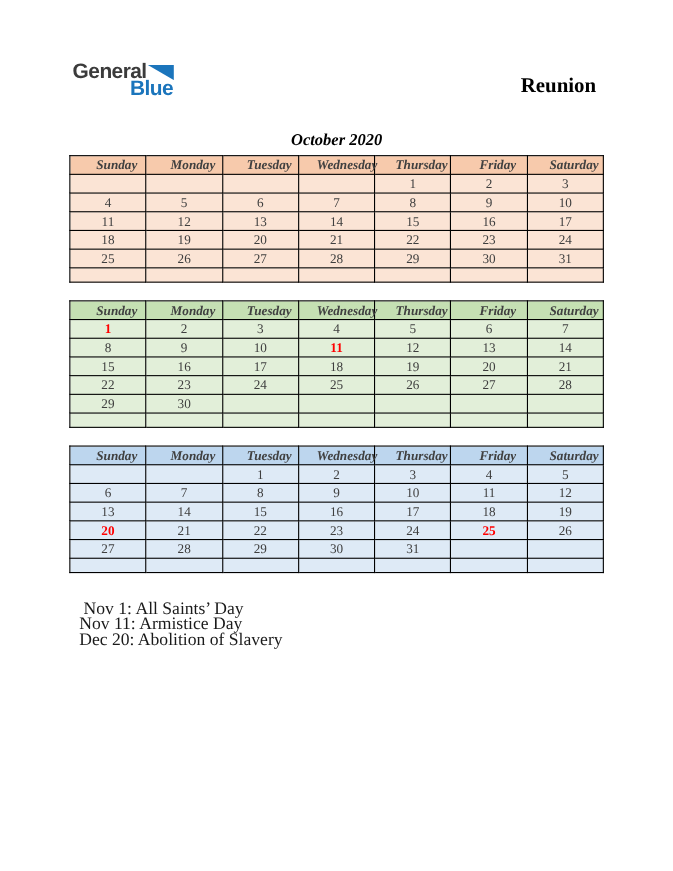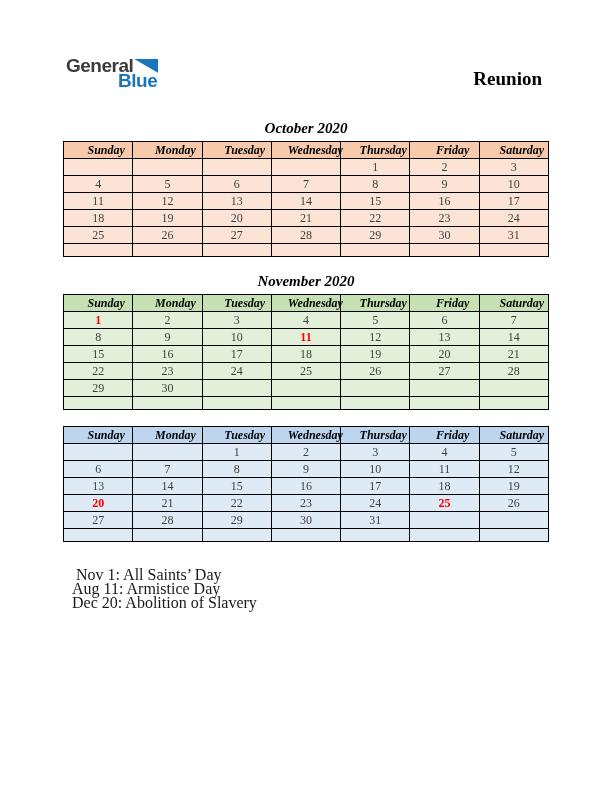--- a/index.html
+++ b/index.html
@@ -71,21 +71,21 @@
     text-align:center;
     vertical-align:middle;
     padding:0;
     line-height:1;
   }
   .calendar-table th {
     background:var(--hbg);
     font-size:12px;
     font-weight:bold;
     font-style:italic;
-    color:#000000;
+    color:#404040;
     height:16px;
     padding-left:16px;
   }
   .calendar-table td {
     background:var(--bbg);
     font-size:12px;
     color:var(--number-text,#3f3f3f);
     height:16px;
   }
   .calendar-table tr.empty-week td { height:12px; }
@@ -186,21 +186,20 @@
               <td></td>
               <td></td>
               <td></td>
               <td></td>
               <td></td>
             </tr>
           </tbody>
         </table>
       </section>
       <section class="month-section" style="--hbg: #C5E0B3; --bbg: #E2EFD9;">
-        <h2 class="month-title">November 2020</h2>
         <table class="calendar-table">
           <thead>
             <tr>
               <th>Sunday</th>
               <th>Monday</th>
               <th>Tuesday</th>
               <th>Wednesday</th>
               <th>Thursday</th>
               <th>Friday</th>
               <th>Saturday</th>
@@ -330,15 +329,15 @@
               <td></td>
               <td></td>
               <td></td>
               <td></td>
             </tr>
           </tbody>
         </table>
       </section>
     </div>
 
-  <div class="notes" id="notes"><div> Nov 1: All Saints’ Day</div><div>Aug 11: Armistice Day</div><div>Dec 20: Abolition of Slavery</div></div>
+  <div class="notes" id="notes"><div> Nov 1: All Saints’ Day</div><div>Nov 11: Armistice Day</div><div>Dec 20: Abolition of Slavery</div></div>
 
 </div>
 
 </body></html>

